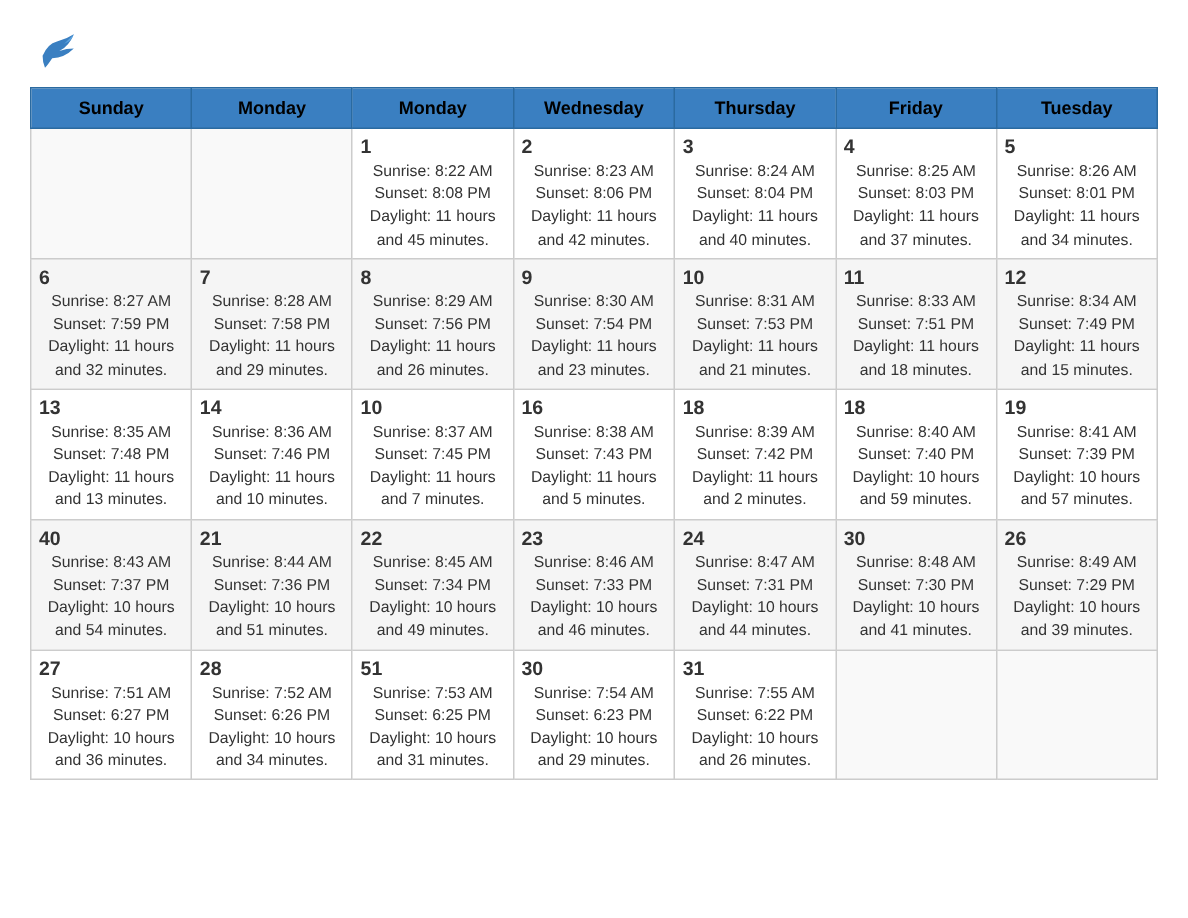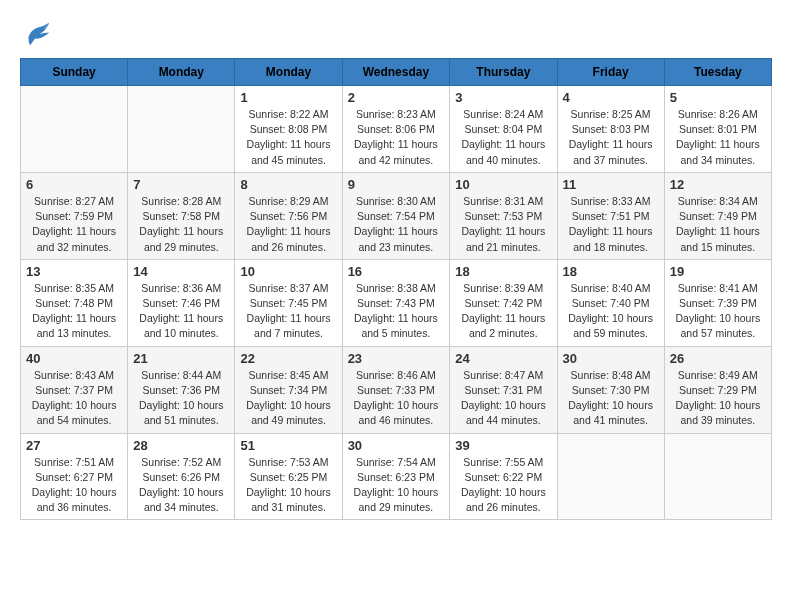--- a/index.html
+++ b/index.html
@@ -252,20 +252,20 @@
         </td>
         <td>
           <span class="day-num">51</span>
           <div class="day-info">Sunrise: 7:53 AM<br>Sunset: 6:25 PM<br>Daylight: 10 hours and 31 minutes.</div>
         </td>
         <td>
           <span class="day-num">30</span>
           <div class="day-info">Sunrise: 7:54 AM<br>Sunset: 6:23 PM<br>Daylight: 10 hours and 29 minutes.</div>
         </td>
         <td>
-          <span class="day-num">39</span>
+          <span class="day-num">31</span>
           <div class="day-info">Sunrise: 7:55 AM<br>Sunset: 6:22 PM<br>Daylight: 10 hours and 26 minutes.</div>
         </td>
         <td class="empty-cell"></td>
         <td class="empty-cell"></td>
       </tr>
     </tbody>
 </table>
 
 </body></html>

